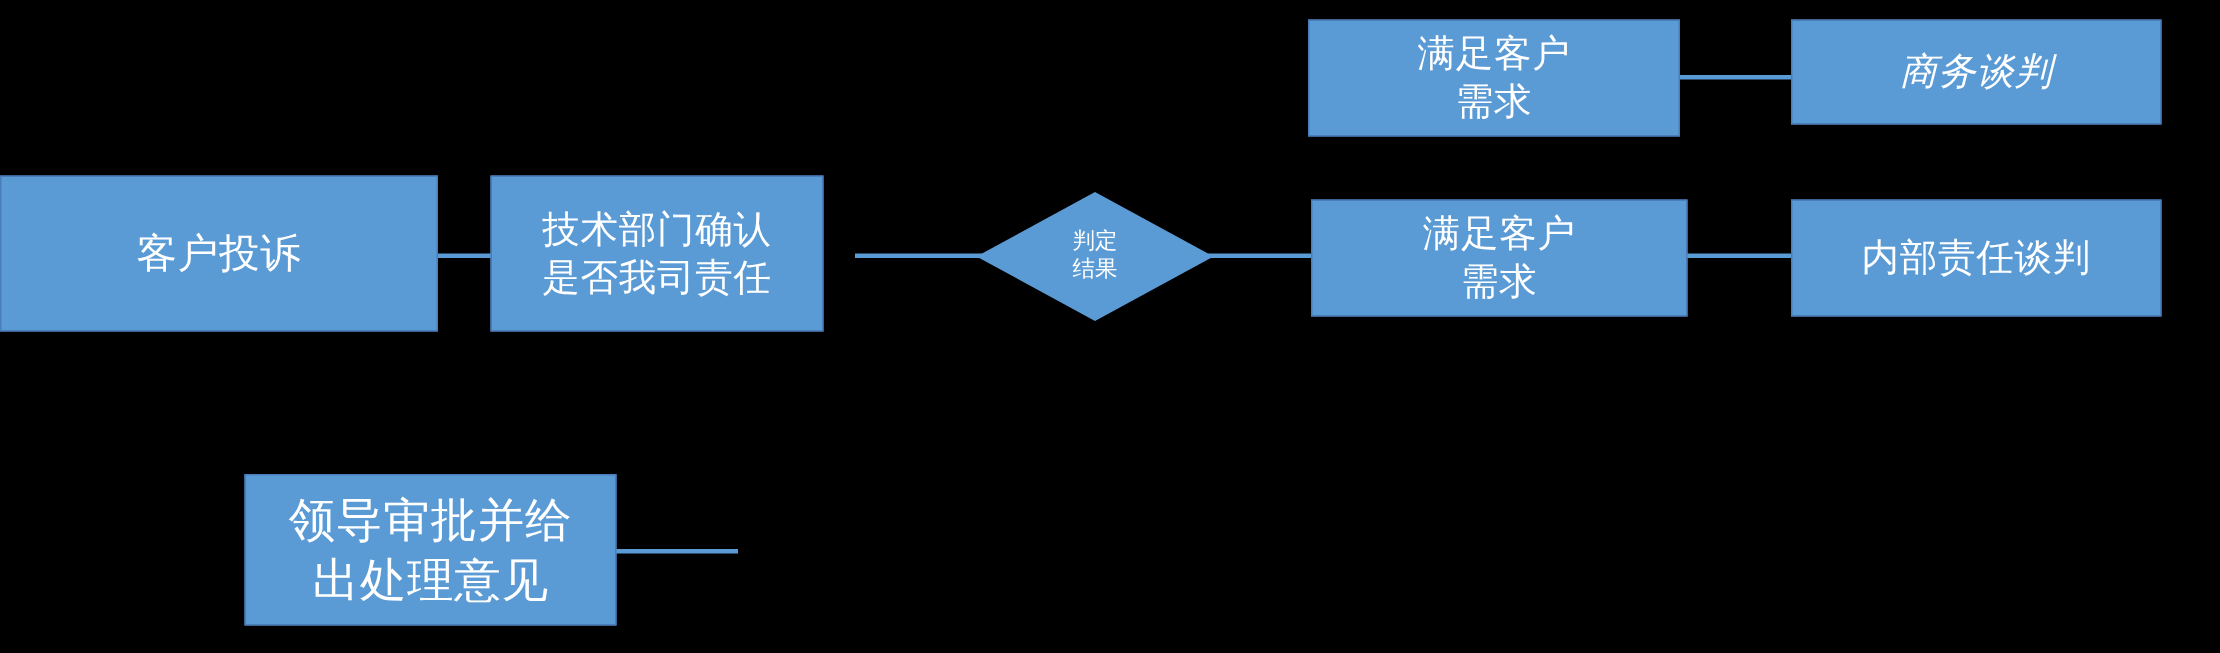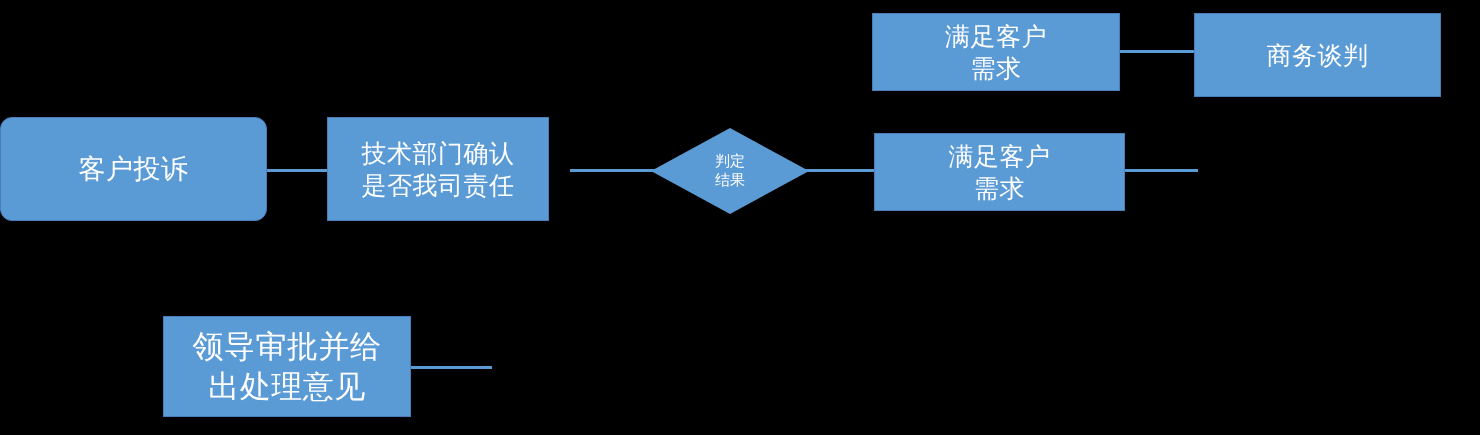--- a/index.html
+++ b/index.html
@@ -52,25 +52,26 @@
 </head>
 <body>
 
 <div id="canvas">
     <div class="stub" style="left: 245px; top: 169px; width: 86px;"></div>
     <div class="stub" style="left: 570px; top: 169px; width: 85px;"></div>
     <div class="stub" style="left: 805px; top: 169px; width: 72px;"></div>
     <div class="stub" style="left: 1116px; top: 50px; width: 82px;"></div>
     <div class="stub" style="left: 1121px; top: 169px; width: 77px;"></div>
     <div class="stub" style="left: 407px; top: 366px; width: 85px;"></div>
-    <div class="node" style="left: 0px; top: 117px; width: 267px; height: 104px; font-size: 27px; border-radius: 12px;">客户投诉</div>
+    <div class="node" style="left: 0px; top: 117px; width: 292px; height: 104px; font-size: 27px;">客户投诉</div>
     <div class="node" style="left: 327px; top: 117px; width: 222px; height: 104px; font-size: 25px;">技术部门确认
 是否我司责任</div>
     <div class="decision" style="left: 651px; top: 128px; width: 158px; height: 86px; font-size: 15px;">判定
 结果</div>
     <div class="node" style="left: 872px; top: 13px; width: 248px; height: 78px; font-size: 25px;">满足客户
 需求</div>
-    <div class="node" style="left: 1194px; top: 13px; width: 247px; height: 84px; font-size: 25px;">商务谈判</div>
+    <div class="node" style="left: 1194px; top: 13px; width: 247px; height: 70px; font-size: 25px; font-style: italic;">商务谈判</div>
     <div class="node" style="left: 874px; top: 133px; width: 251px; height: 78px; font-size: 25px;">满足客户
 需求</div>
+    <div class="node" style="left: 1194px; top: 133px; width: 247px; height: 78px; font-size: 25px;">内部责任谈判</div>
     <div class="node" style="left: 163px; top: 316px; width: 248px; height: 101px; font-size: 31px;">领导审批并给
 出处理意见</div>
   </div>
 
 </body></html>

